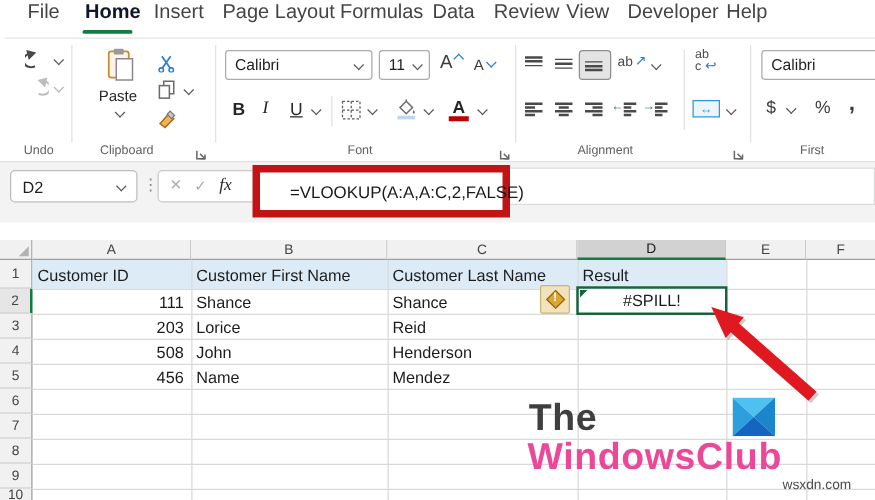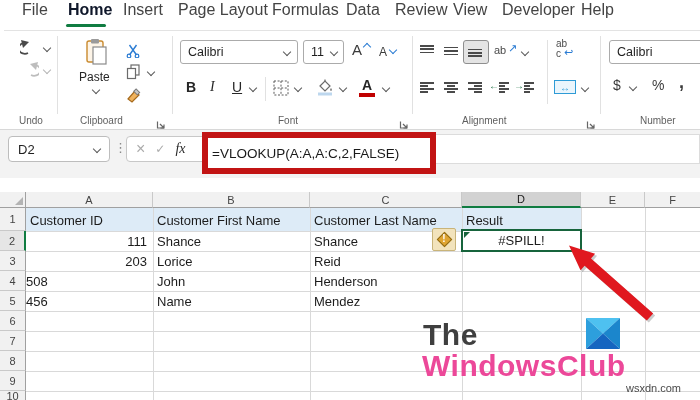--- a/index.html
+++ b/index.html
@@ -225,39 +225,39 @@
     </span>
     <div class="vsep" style="left:600px;top:36px;height:78px"></div>
 
     <div class="combo" style="left:609px;top:40px;width:100px">
       <span>Calibri</span>
     </div>
     <span class="t" style="left:613px;top:77px;font-size:14px;color:#3b3b3b">$</span>
     <span class="chev" style="left:630px;top:84px"></span>
     <span class="t" style="left:652px;top:77px;font-size:14px;color:#3b3b3b">%</span>
     <span class="t" style="left:679px;top:72px;font-size:18px;font-weight:700;color:#3b3b3b">,</span>
-    <span class="lbl" style="left:640px;top:115px">Number</span>
+    <span class="lbl" style="left:640px;top:115px">First</span>
 
     <div class="hline" style="left:0;top:129px;width:700px;background:#d8d8d8"></div>
   </div>
 
   <div>
     <div class="abs" style="left:0;top:130px;width:700px;height:48px;background:#f3f3f3"></div>
     <div class="abs" style="left:8px;top:136px;width:102px;height:26px;background:#fff;border:1px solid #bdbdbd;border-radius:4px;box-sizing:border-box;display:flex;align-items:center;padding-left:9px;font-size:13px;color:#1f1f1f">
       <span>D2</span>
       <span class="chev" style="right:9px;left:auto;top:9px"></span>
     </div>
     <span class="abs" style="left:114px;top:140px;font-size:13px;color:#8a8a8a">⋮</span>
     <div class="abs" style="left:126px;top:136px;width:82px;height:26px;background:#fff;border:1px solid #c8c8c8;border-radius:4px;box-sizing:border-box;display:flex;align-items:center;gap:10px;padding-left:9px">
       <span style="font-size:16px;color:#ababab;line-height:1">×</span>
       <span style="font-size:12px;color:#ababab">✓</span>
       <span style="font-size:14px;color:#2b2b2b;font-style:italic;font-family:'Liberation Serif',serif">fx</span>
     </div>
     <div class="abs" style="left:212px;top:134px;width:488px;height:30px;background:#fff;border:1px solid #dcdcdc;box-sizing:border-box"></div>
-    <div class="abs" style="left:202px;top:132px;width:234px;height:42px;border:6px solid #c21414;box-sizing:border-box;display:flex;align-items:center;padding-left:4px;background:#fff">
+    <div class="abs" style="left:202px;top:132px;width:206px;height:42px;border:6px solid #c21414;box-sizing:border-box;display:flex;align-items:center;padding-left:24px;background:#fff">
       <span style="font-size:13.5px;color:#1a1a1a;white-space:nowrap">=VLOOKUP(A:A,A:C,2,FALSE)</span>
     </div>
   </div>
 
   <div>
 
     <div class="ch" style="left:0;width:26px;border-right:1px solid #a0a0a0">
       <span style="position:absolute;right:2px;bottom:2px;width:0;height:0;border-left:8px solid transparent;border-bottom:8px solid #b3b3b3"></span>
     </div>
     <div class="ch" style="left:26px;width:127px">
@@ -333,25 +333,25 @@
     <span class="cell" style="left:466px;top:213px">Result</span>
 
     <span class="cell" style="left:26px;top:234px;width:121px;text-align:right">111</span>
     <span class="cell" style="left:157px;top:234px">Shance</span>
     <span class="cell" style="left:314px;top:234px">Shance</span>
 
     <span class="cell" style="left:26px;top:254px;width:121px;text-align:right">203</span>
     <span class="cell" style="left:157px;top:254px">Lorice</span>
     <span class="cell" style="left:314px;top:254px">Reid</span>
 
-    <span class="cell" style="left:26px;top:274px;width:121px;text-align:left">508</span>
+    <span class="cell" style="left:26px;top:274px;width:121px;text-align:right">508</span>
     <span class="cell" style="left:157px;top:274px">John</span>
     <span class="cell" style="left:314px;top:274px">Henderson</span>
 
-    <span class="cell" style="left:26px;top:294px;width:121px;">456</span>
+    <span class="cell" style="left:26px;top:294px;width:121px;text-align:right">456</span>
     <span class="cell" style="left:157px;top:294px">Name</span>
     <span class="cell" style="left:314px;top:294px">Mendez</span>
 
     <div class="abs" style="left:461px;top:229px;width:121px;height:23px;border:2px solid #17643c;background:#fff;box-sizing:border-box;display:flex;align-items:center;justify-content:center;font-size:13px;color:#1c1c1c">
       <span>#SPILL!</span>
       <span style="position:absolute;left:1px;top:1px;width:0;height:0;border-right:6px solid transparent;border-top:6px solid #17643c"></span>
     </div>
 
     <div class="abs" style="left:432px;top:228px;width:24px;height:23px;background:#f2e3bc;border:1px solid #c9b479;border-radius:2px;box-sizing:border-box">
       <span style="position:absolute;left:5.5px;top:5px;width:11px;height:11px;background:#dfa431;border:1px solid #8e6a14;transform:rotate(45deg);box-sizing:border-box"></span>

